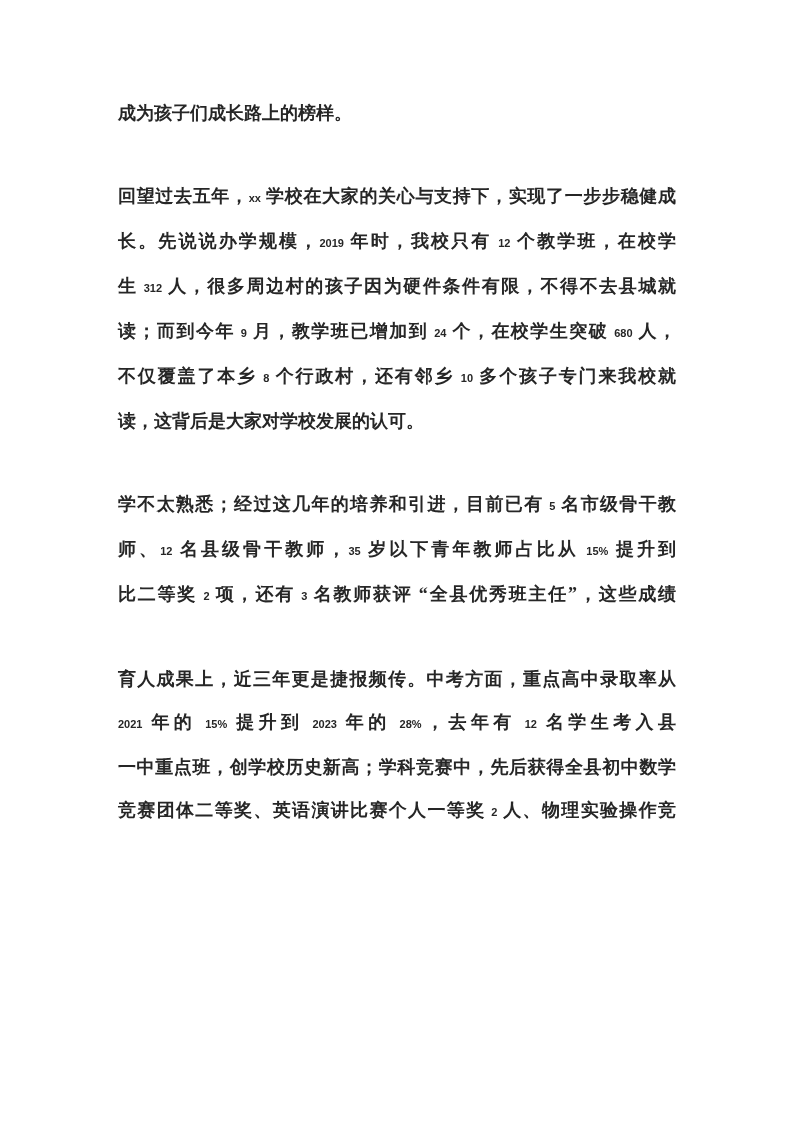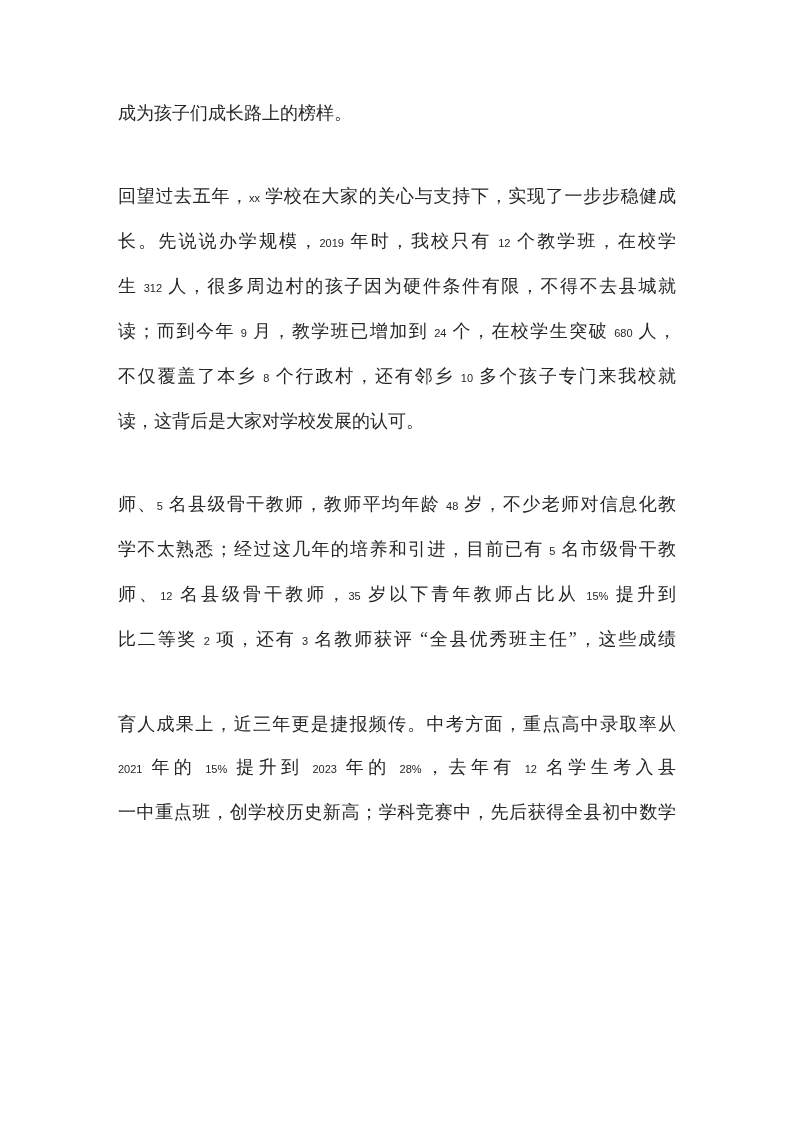--- a/index.html
+++ b/index.html
@@ -23,20 +23,21 @@
     position: absolute;
     left: 118px;
     top: 92px;
     width: 558px;
     color: #262626;
     font-size: 18px;
     line-height: 43px;
   }
   .paragraph {
     margin: 0 0 40px 0;
+    font-weight: bold;
   }
   .line {
     text-align: left;
     min-height: 43px;
   }
   .line.just {
     text-align: justify;
     text-align-last: justify;
   }
   .latin {
@@ -54,24 +55,24 @@
       </div>
       <div class="paragraph">
         <div class="line just"><span>回望过去五年，</span><span class="latin">xx</span><span> 学校在大家的关心与支持下，实现了一步步稳健成</span></div>
         <div class="line just"><span>长。先说说办学规模，</span><span class="latin">2019</span><span> 年时，我校只有 </span><span class="latin">12</span><span> 个教学班，在校学</span></div>
         <div class="line just"><span>生 </span><span class="latin">312</span><span> 人，很多周边村的孩子因为硬件条件有限，不得不去县城就</span></div>
         <div class="line just"><span>读；而到今年 </span><span class="latin">9</span><span> 月，教学班已增加到 </span><span class="latin">24</span><span> 个，在校学生突破 </span><span class="latin">680</span><span> 人，</span></div>
         <div class="line just"><span>不仅覆盖了本乡 </span><span class="latin">8</span><span> 个行政村，还有邻乡 </span><span class="latin">10</span><span> 多个孩子专门来我校就</span></div>
         <div class="line"><span>读，这背后是大家对学校发展的认可。</span></div>
       </div>
       <div class="paragraph">
-        <div class="line just"><span>师、</span><span class="latin">5</span><span> 名县级骨干教师，教师平均年龄 </span><span class="latin">48</span><span> 岁，不少老师对信息化教</span></div>
         <div class="line just"><span>学不太熟悉；经过这几年的培养和引进，目前已有 </span><span class="latin">5</span><span> 名市级骨干教</span></div>
         <div class="line just"><span>师、</span><span class="latin">12</span><span> 名县级骨干教师，</span><span class="latin">35</span><span> 岁以下青年教师占比从 </span><span class="latin">15%</span><span> 提升到</span></div>
         <div class="line just"><span>比二等奖 </span><span class="latin">2</span><span> 项，还有 </span><span class="latin">3</span><span> 名教师获评 “全县优秀班主任”，这些成绩</span></div>
       </div>
       <div class="paragraph">
         <div class="line just"><span>育人成果上，近三年更是捷报频传。中考方面，重点高中录取率从</span></div>
         <div class="line just"><span class="latin">2021</span><span> 年的 </span><span class="latin">15%</span><span> 提升到 </span><span class="latin">2023</span><span> 年的 </span><span class="latin">28%</span><span>，去年有 </span><span class="latin">12</span><span> 名学生考入县</span></div>
         <div class="line just"><span>一中重点班，创学校历史新高；学科竞赛中，先后获得全县初中数学</span></div>
+        <div class="line just"><span>竞赛团体二等奖、英语演讲比赛个人一等奖 </span><span class="latin">2</span><span> 人、物理实验操作竞</span></div>
       </div>
     </div>
 </div>
 
 </body></html>

